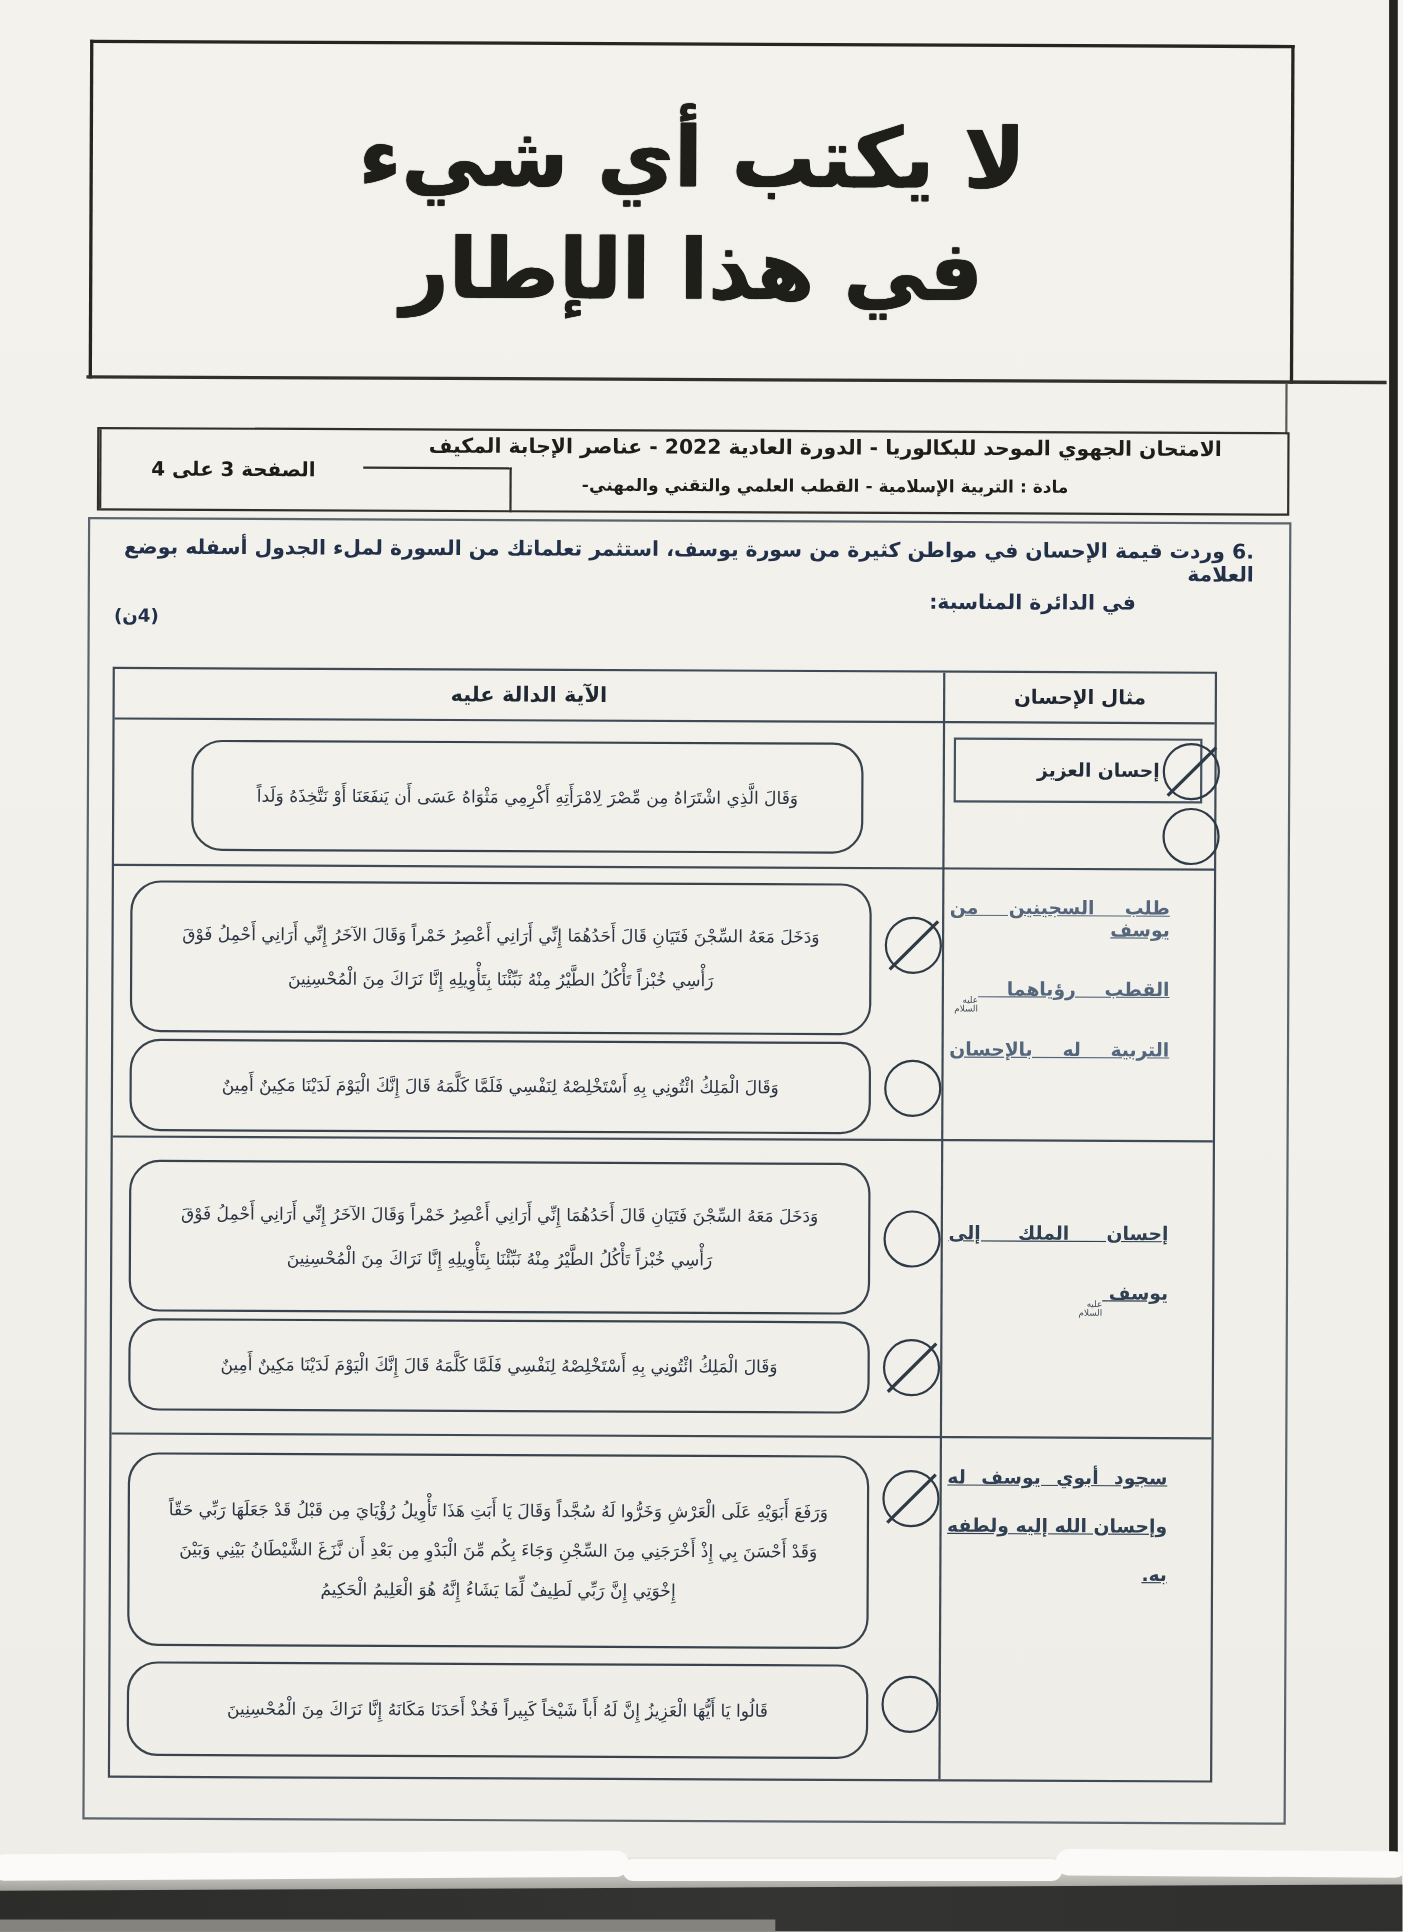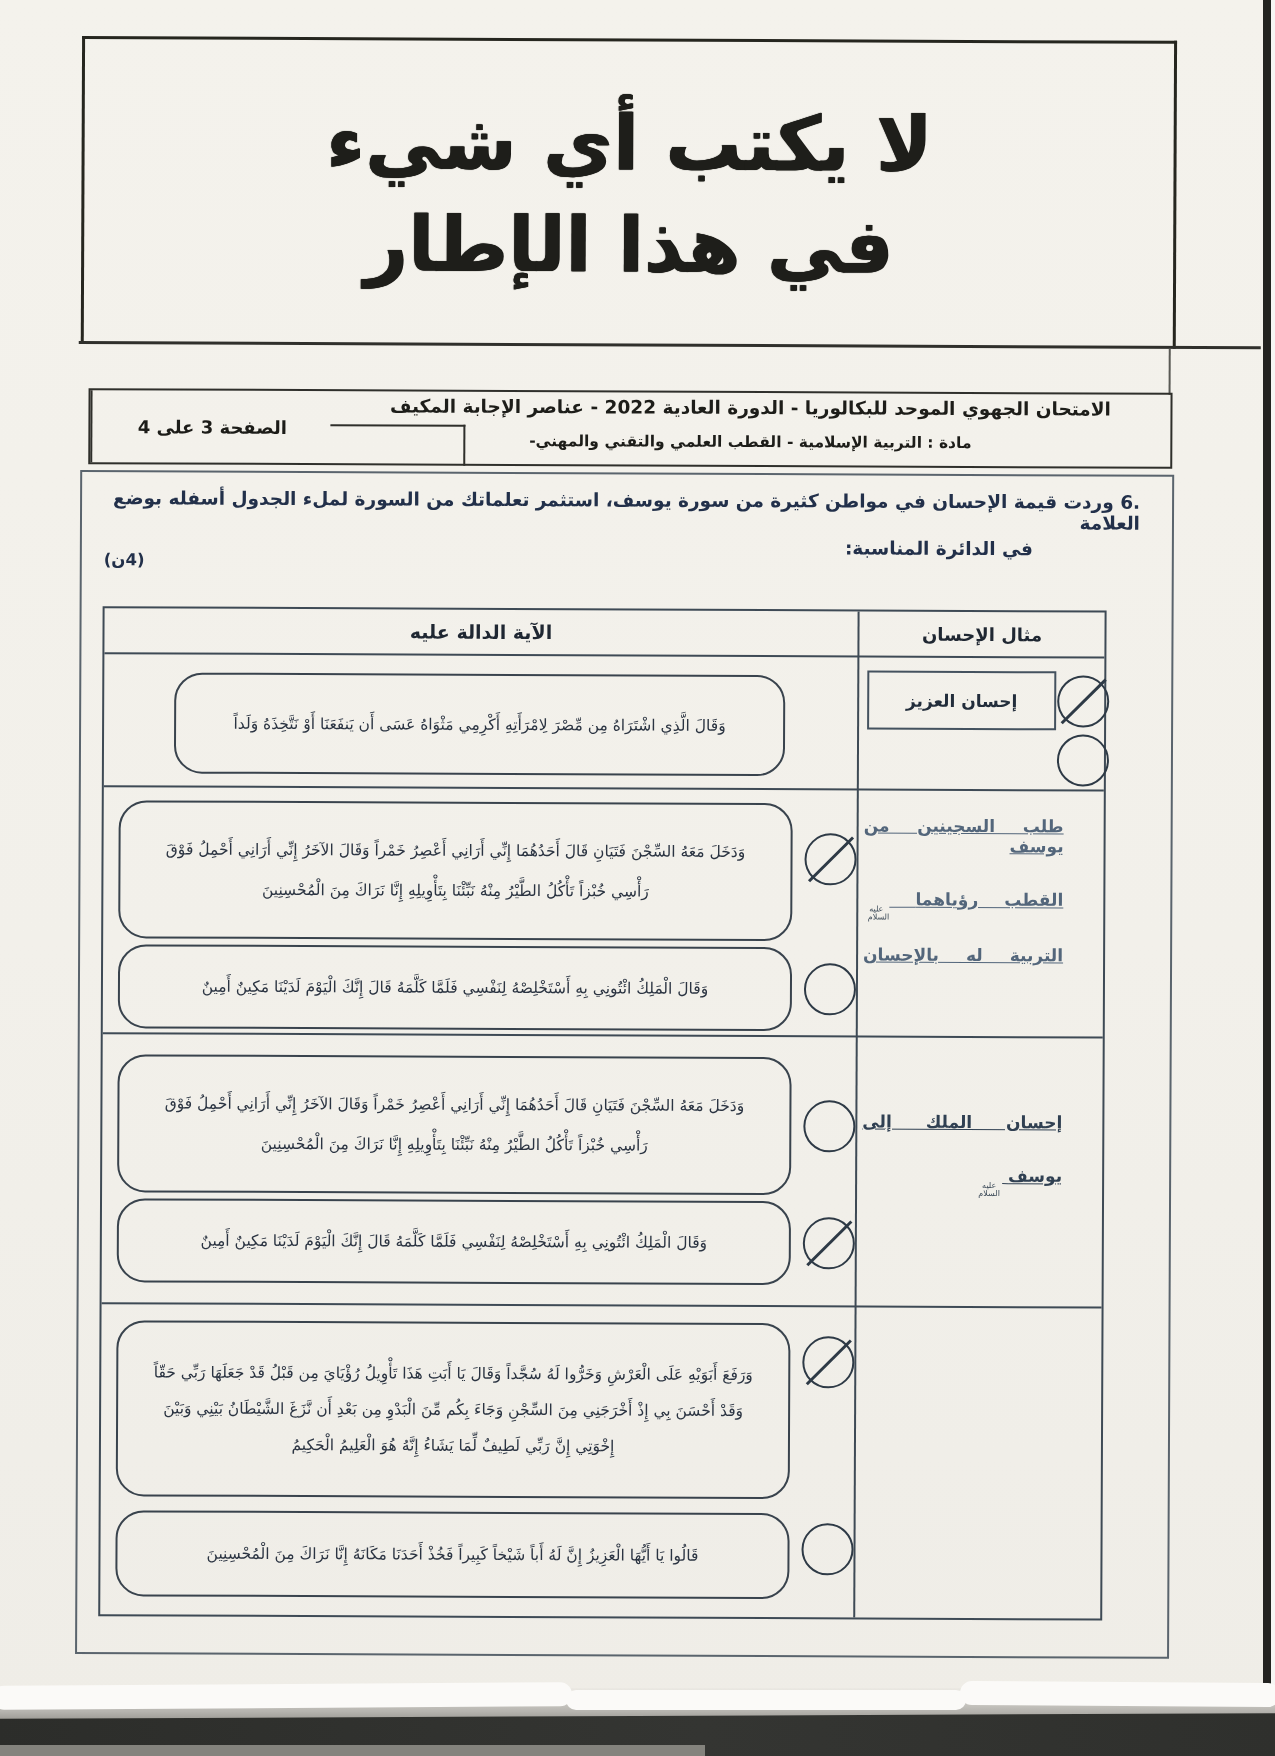--- a/index.html
+++ b/index.html
@@ -75,37 +75,37 @@
 
   .vbox{
     position:absolute;border:2px solid #39434d;border-radius:28px;
     display:flex;flex-direction:column;align-items:center;justify-content:center;
     color:#2b3442;font-size:15.5px;background:transparent;
   }
   .vline{white-space:nowrap;text-align:center;}
   .optbox{
     position:absolute;border:2px solid #44525f;
     display:flex;align-items:center;justify-content:center;
-    font-weight:bold;font-size:17px;color:#222d3b;
+    font-weight:bold;font-size:17px;color:#222d3b;padding-left:37px;
   }
   .circle{
     position:absolute;width:48px;height:48px;border:2.5px solid #2e3a46;border-radius:50%;
   }
   .circle.crossed::after{
     content:"";position:absolute;left:50%;top:-7px;bottom:-7px;width:3px;
     margin-left:-1.5px;background:#2e3a46;transform:rotate(45deg);
   }
   .lbl{position:absolute;font-weight:bold;font-size:17px;color:#304052;text-decoration:underline;}
   .lbl .line{margin-bottom:24px;}
   .justify{text-align:justify;text-align-last:justify;}
   .rightal{text-align:right;}
   .lbl-faded{color:#53667b;}
   .honorific{
     display:inline-block;width:26px;font-size:8px;line-height:7.5px;
-    font-weight:normal;text-align:center;color:#3c4a58;vertical-align:middle;
+    font-weight:normal;color:#3c4a58;vertical-align:middle;
     white-space:normal;
     margin-top:26px;
   }
 
   
   .right-edge-dark{position:absolute;left:1263px;top:0;width:8px;height:1714px;background:#232320;}
   .right-edge-white{position:absolute;left:1271px;top:0;width:4px;height:1714px;background:#f6f6f4;}
   .edge-grad{position:absolute;left:0;top:1688px;width:1275px;height:34px;
     background:linear-gradient(180deg,#eceae4 0%,#b5b3ae 70%,#97958f 100%);}
   .lip{position:absolute;background:#fbfaf8;border-radius:14px;height:24px;top:1684px;}
@@ -187,20 +187,25 @@
       <div class="vbox" style="left:15px;top:446px;width:670px;height:134px;gap:22px">
         <div class="vline">وَدَخَلَ مَعَهُ السِّجْنَ فَتَيَانِ قَالَ أَحَدُهُمَا إِنِّي أَرَانِي أَعْصِرُ خَمْراً وَقَالَ الآخَرُ إِنِّي أَرَانِي أَحْمِلُ فَوْقَ</div>
         <div class="vline">رَأْسِي خُبْزاً تَأْكُلُ الطَّيْرُ مِنْهُ نَبِّئْنَا بِتَأْوِيلِهِ إِنَّا نَرَاكَ مِنَ الْمُحْسِنِينَ</div>
       </div>
       <div class="circle" style="left:701px;top:489px"></div>
       <div class="vbox" style="left:15px;top:590px;width:670px;height:80px">
         <div class="vline">وَقَالَ الْمَلِكُ ائْتُونِي بِهِ أَسْتَخْلِصْهُ لِنَفْسِي فَلَمَّا كَلَّمَهُ قَالَ إِنَّكَ الْيَوْمَ لَدَيْنَا مَكِينٌ أَمِينٌ</div>
       </div>
       <div class="circle crossed" style="left:701px;top:606px"></div>
 
+      <div class="lbl" style="left:760px;top:722px;width:200px">
+        <div class="line justify">سجود أبوي يوسف له</div>
+        <div class="line justify">وإحسان الله إليه ولطفه</div>
+        <div class="line rightal">به.</div>
+      </div>
       <div class="vbox" style="left:15px;top:712px;width:670px;height:172px;gap:18px">
         <div class="vline">وَرَفَعَ أَبَوَيْهِ عَلَى الْعَرْشِ وَخَرُّوا لَهُ سُجَّداً وَقَالَ يَا أَبَتِ هَذَا تَأْوِيلُ رُؤْيَايَ مِن قَبْلُ قَدْ جَعَلَهَا رَبِّي حَقّاً</div>
         <div class="vline">وَقَدْ أَحْسَنَ بِي إِذْ أَخْرَجَنِي مِنَ السِّجْنِ وَجَاءَ بِكُم مِّنَ الْبَدْوِ مِن بَعْدِ أَن نَّزَغَ الشَّيْطَانُ بَيْنِي وَبَيْنَ</div>
         <div class="vline">إِخْوَتِي إِنَّ رَبِّي لَطِيفٌ لِّمَا يَشَاءُ إِنَّهُ هُوَ الْعَلِيمُ الْحَكِيمُ</div>
       </div>
       <div class="circle crossed" style="left:701px;top:725px"></div>
       <div class="vbox" style="left:15px;top:902px;width:670px;height:82px">
         <div class="vline">قَالُوا يَا أَيُّهَا الْعَزِيزُ إِنَّ لَهُ أَباً شَيْخاً كَبِيراً فَخُذْ أَحَدَنَا مَكَانَهُ إِنَّا نَرَاكَ مِنَ الْمُحْسِنِينَ</div>
       </div>
       <div class="circle" style="left:701px;top:912px"></div>

